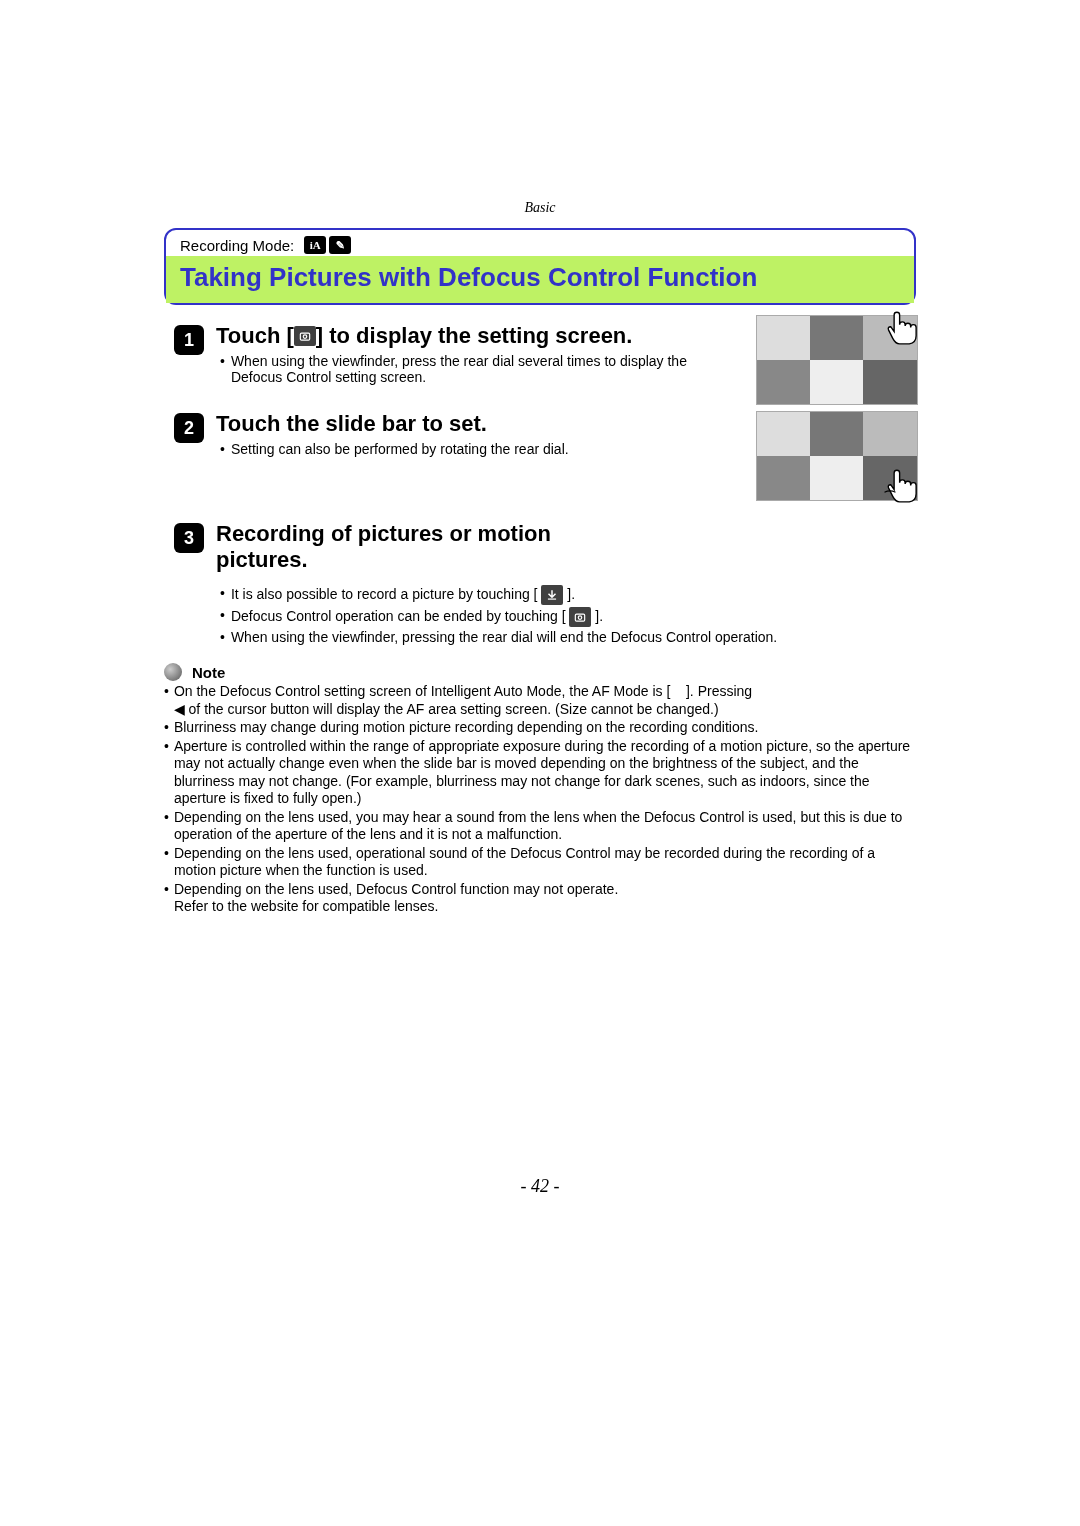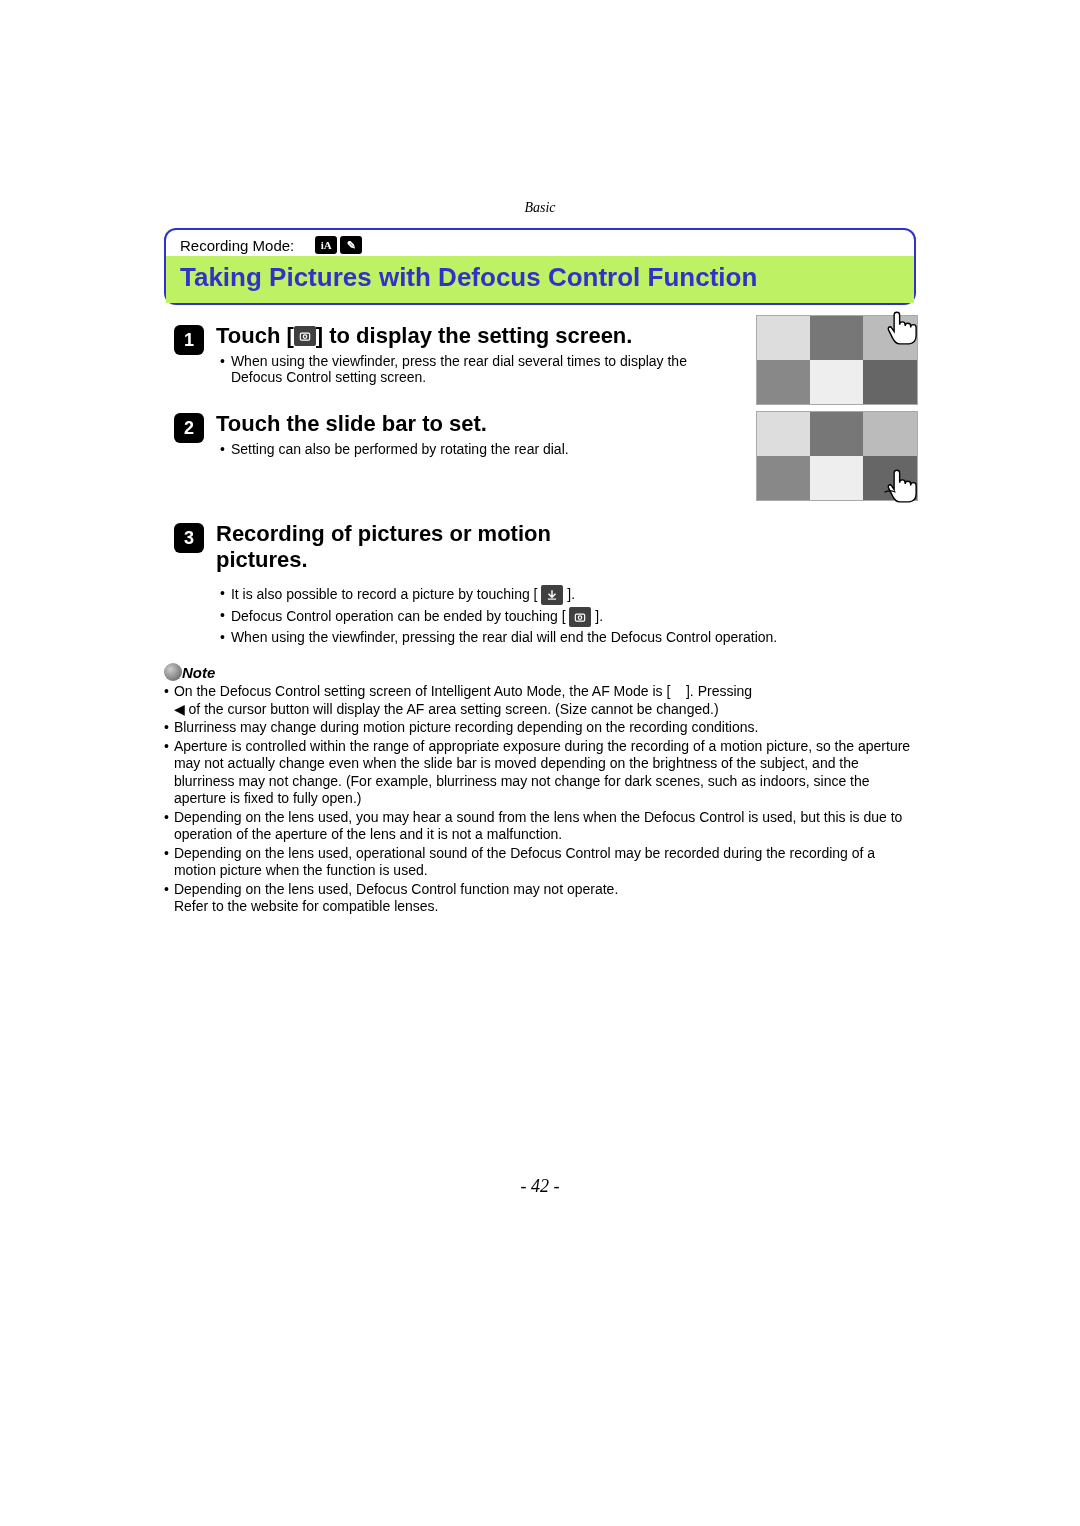--- a/index.html
+++ b/index.html
@@ -28,21 +28,21 @@
     padding: 0;
     overflow: visible;
     position: relative;
     margin-bottom: 10px;
   }
   .rec-mode {
     padding: 6px 14px 2px 14px;
     font-size: 15px;
     display: flex;
     align-items: center;
-    gap: 19px;
+    gap: 8px;
   }
   .rec-mode-icons {
     display: inline-flex;
     gap: 3px;
     margin-left: 2px;
   }
   .mode-icon {
     display: inline-flex;
     align-items: center;
     justify-content: center;
@@ -160,23 +160,22 @@
     position: absolute;
     right: -6px;
   }
   .hand-icon.top { top: -12px; }
   .hand-icon.bottom { bottom: -10px; }
   .hand-icon svg { width: 44px; height: 44px; }
 
   .note-head {
     display: flex;
     align-items: flex-end;
-    gap: 0;
+    gap: 10px;
     margin: 16px 0 2px 0;
-    font-style: italic;
   }
   .note-icon {
     width: 18px;
     height: 18px;
     border-radius: 50%;
     background: radial-gradient(circle at 35% 35%, #ccc, #555);
     display: inline-block;
   }
   .note-title {
     font-weight: bold;

